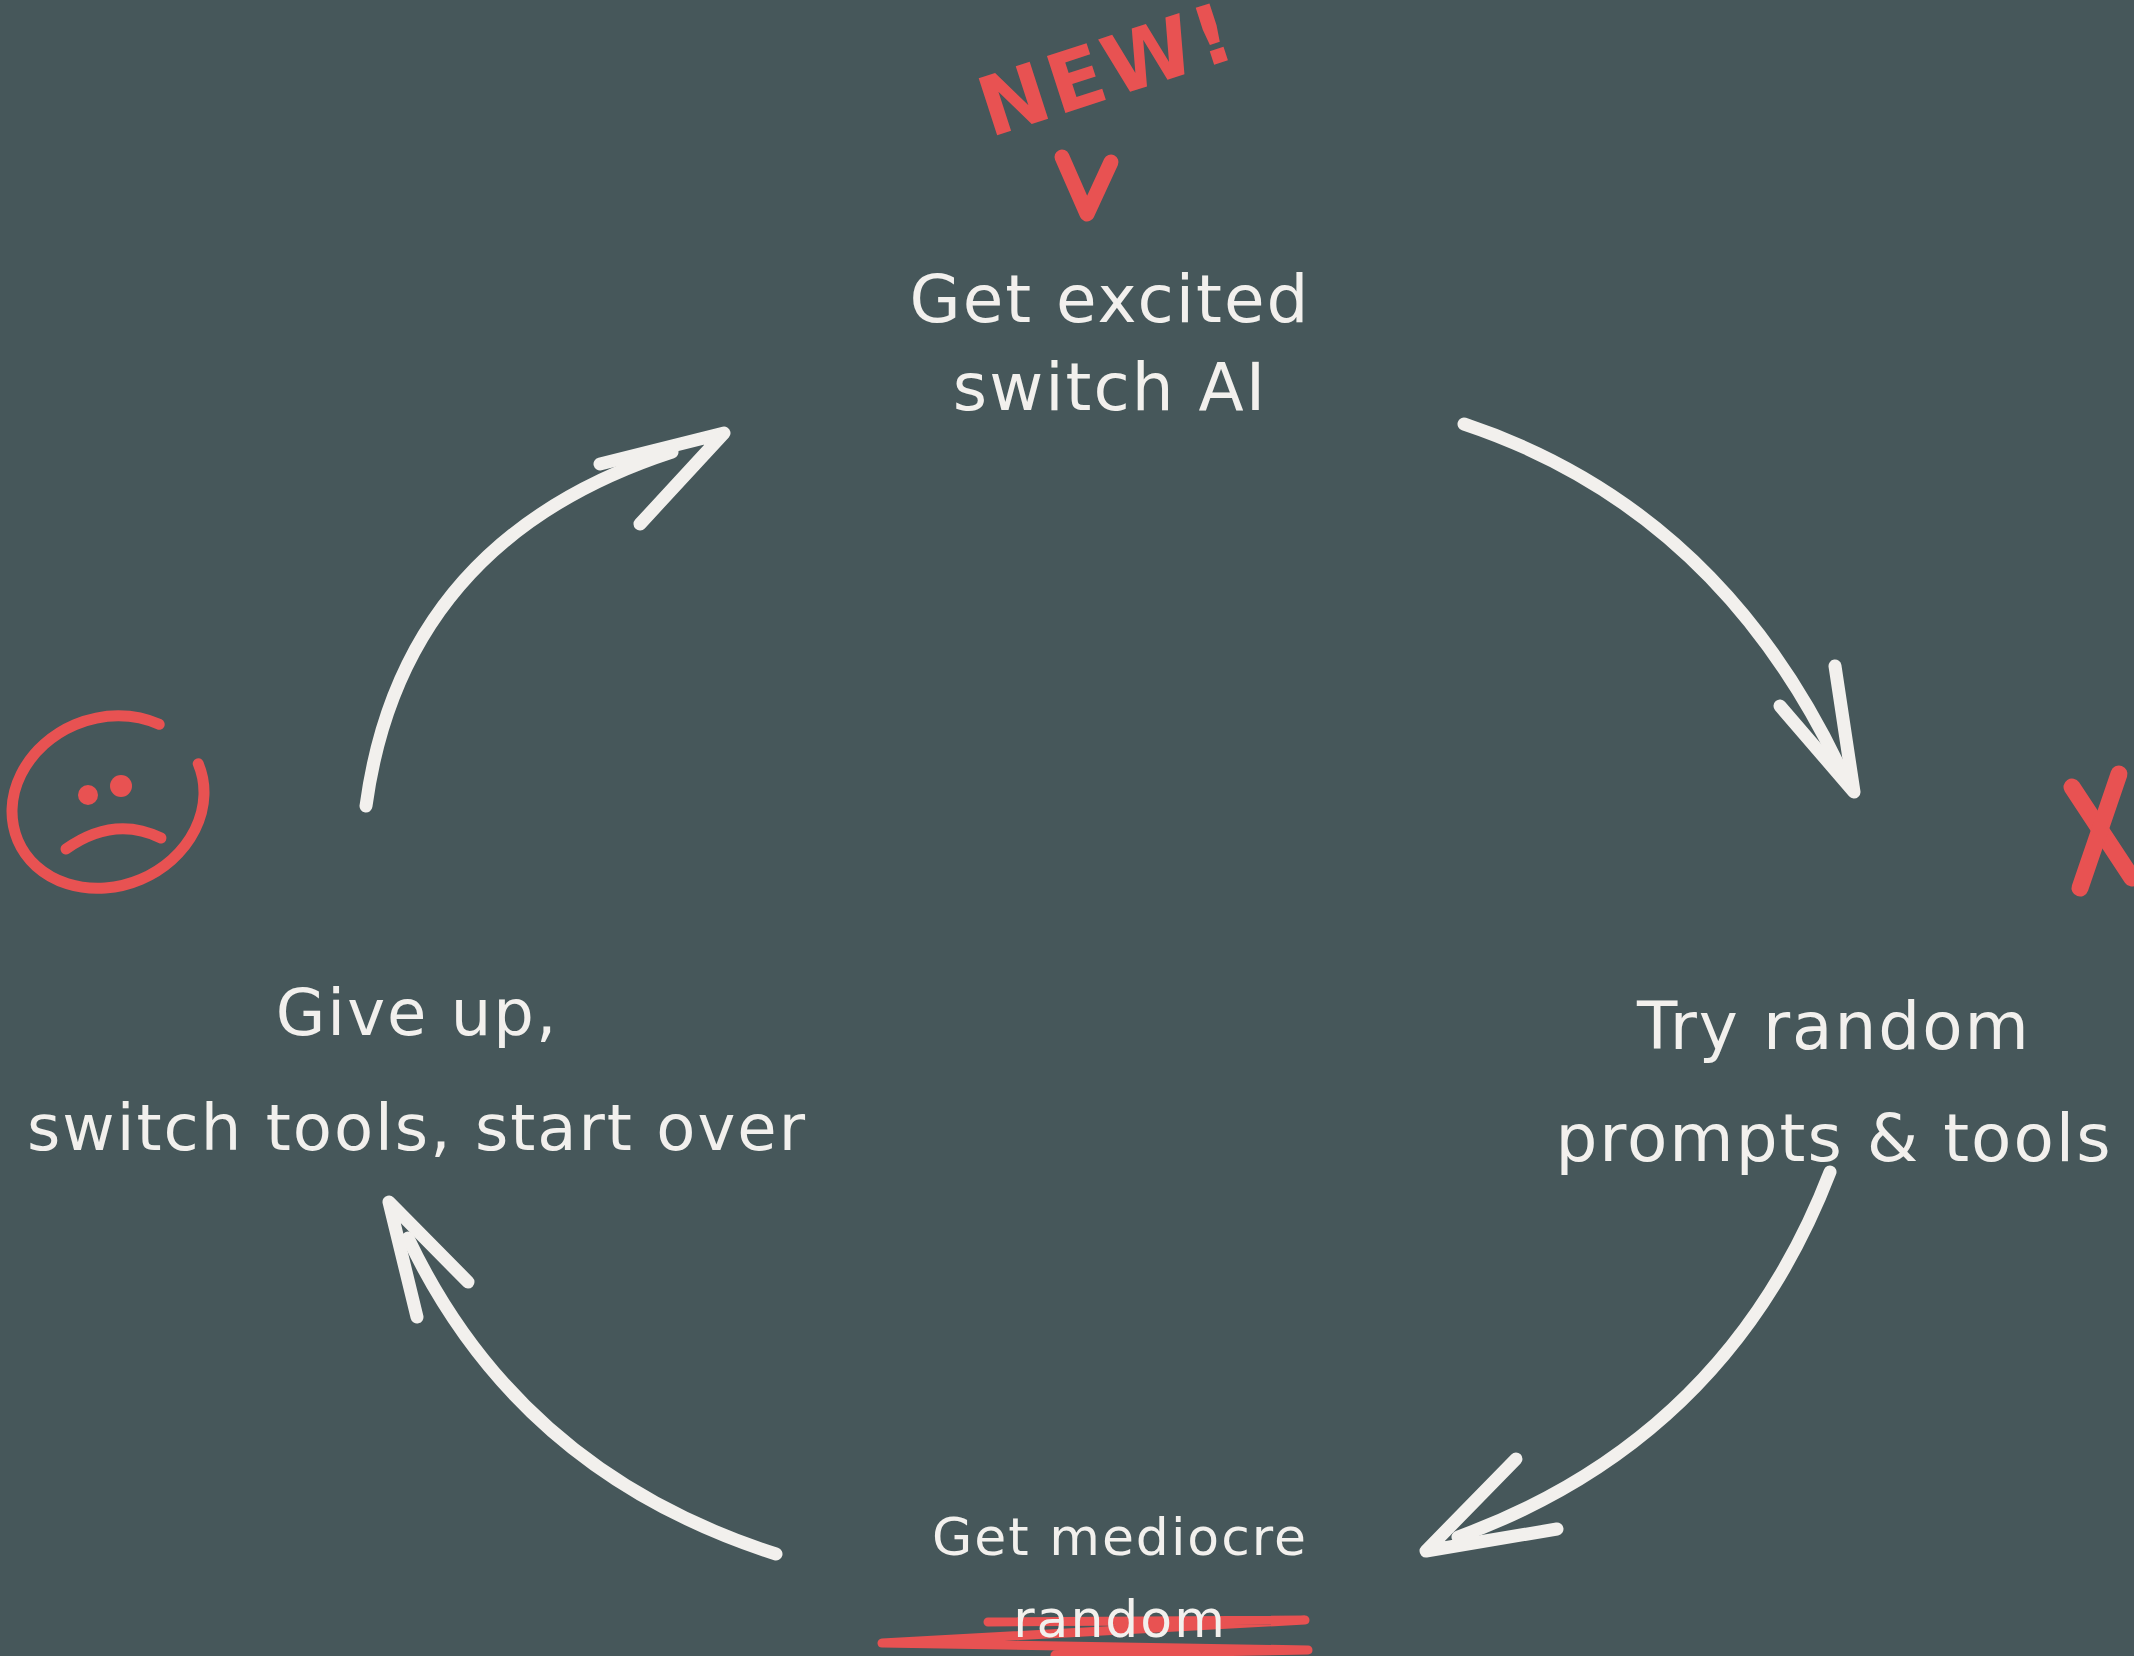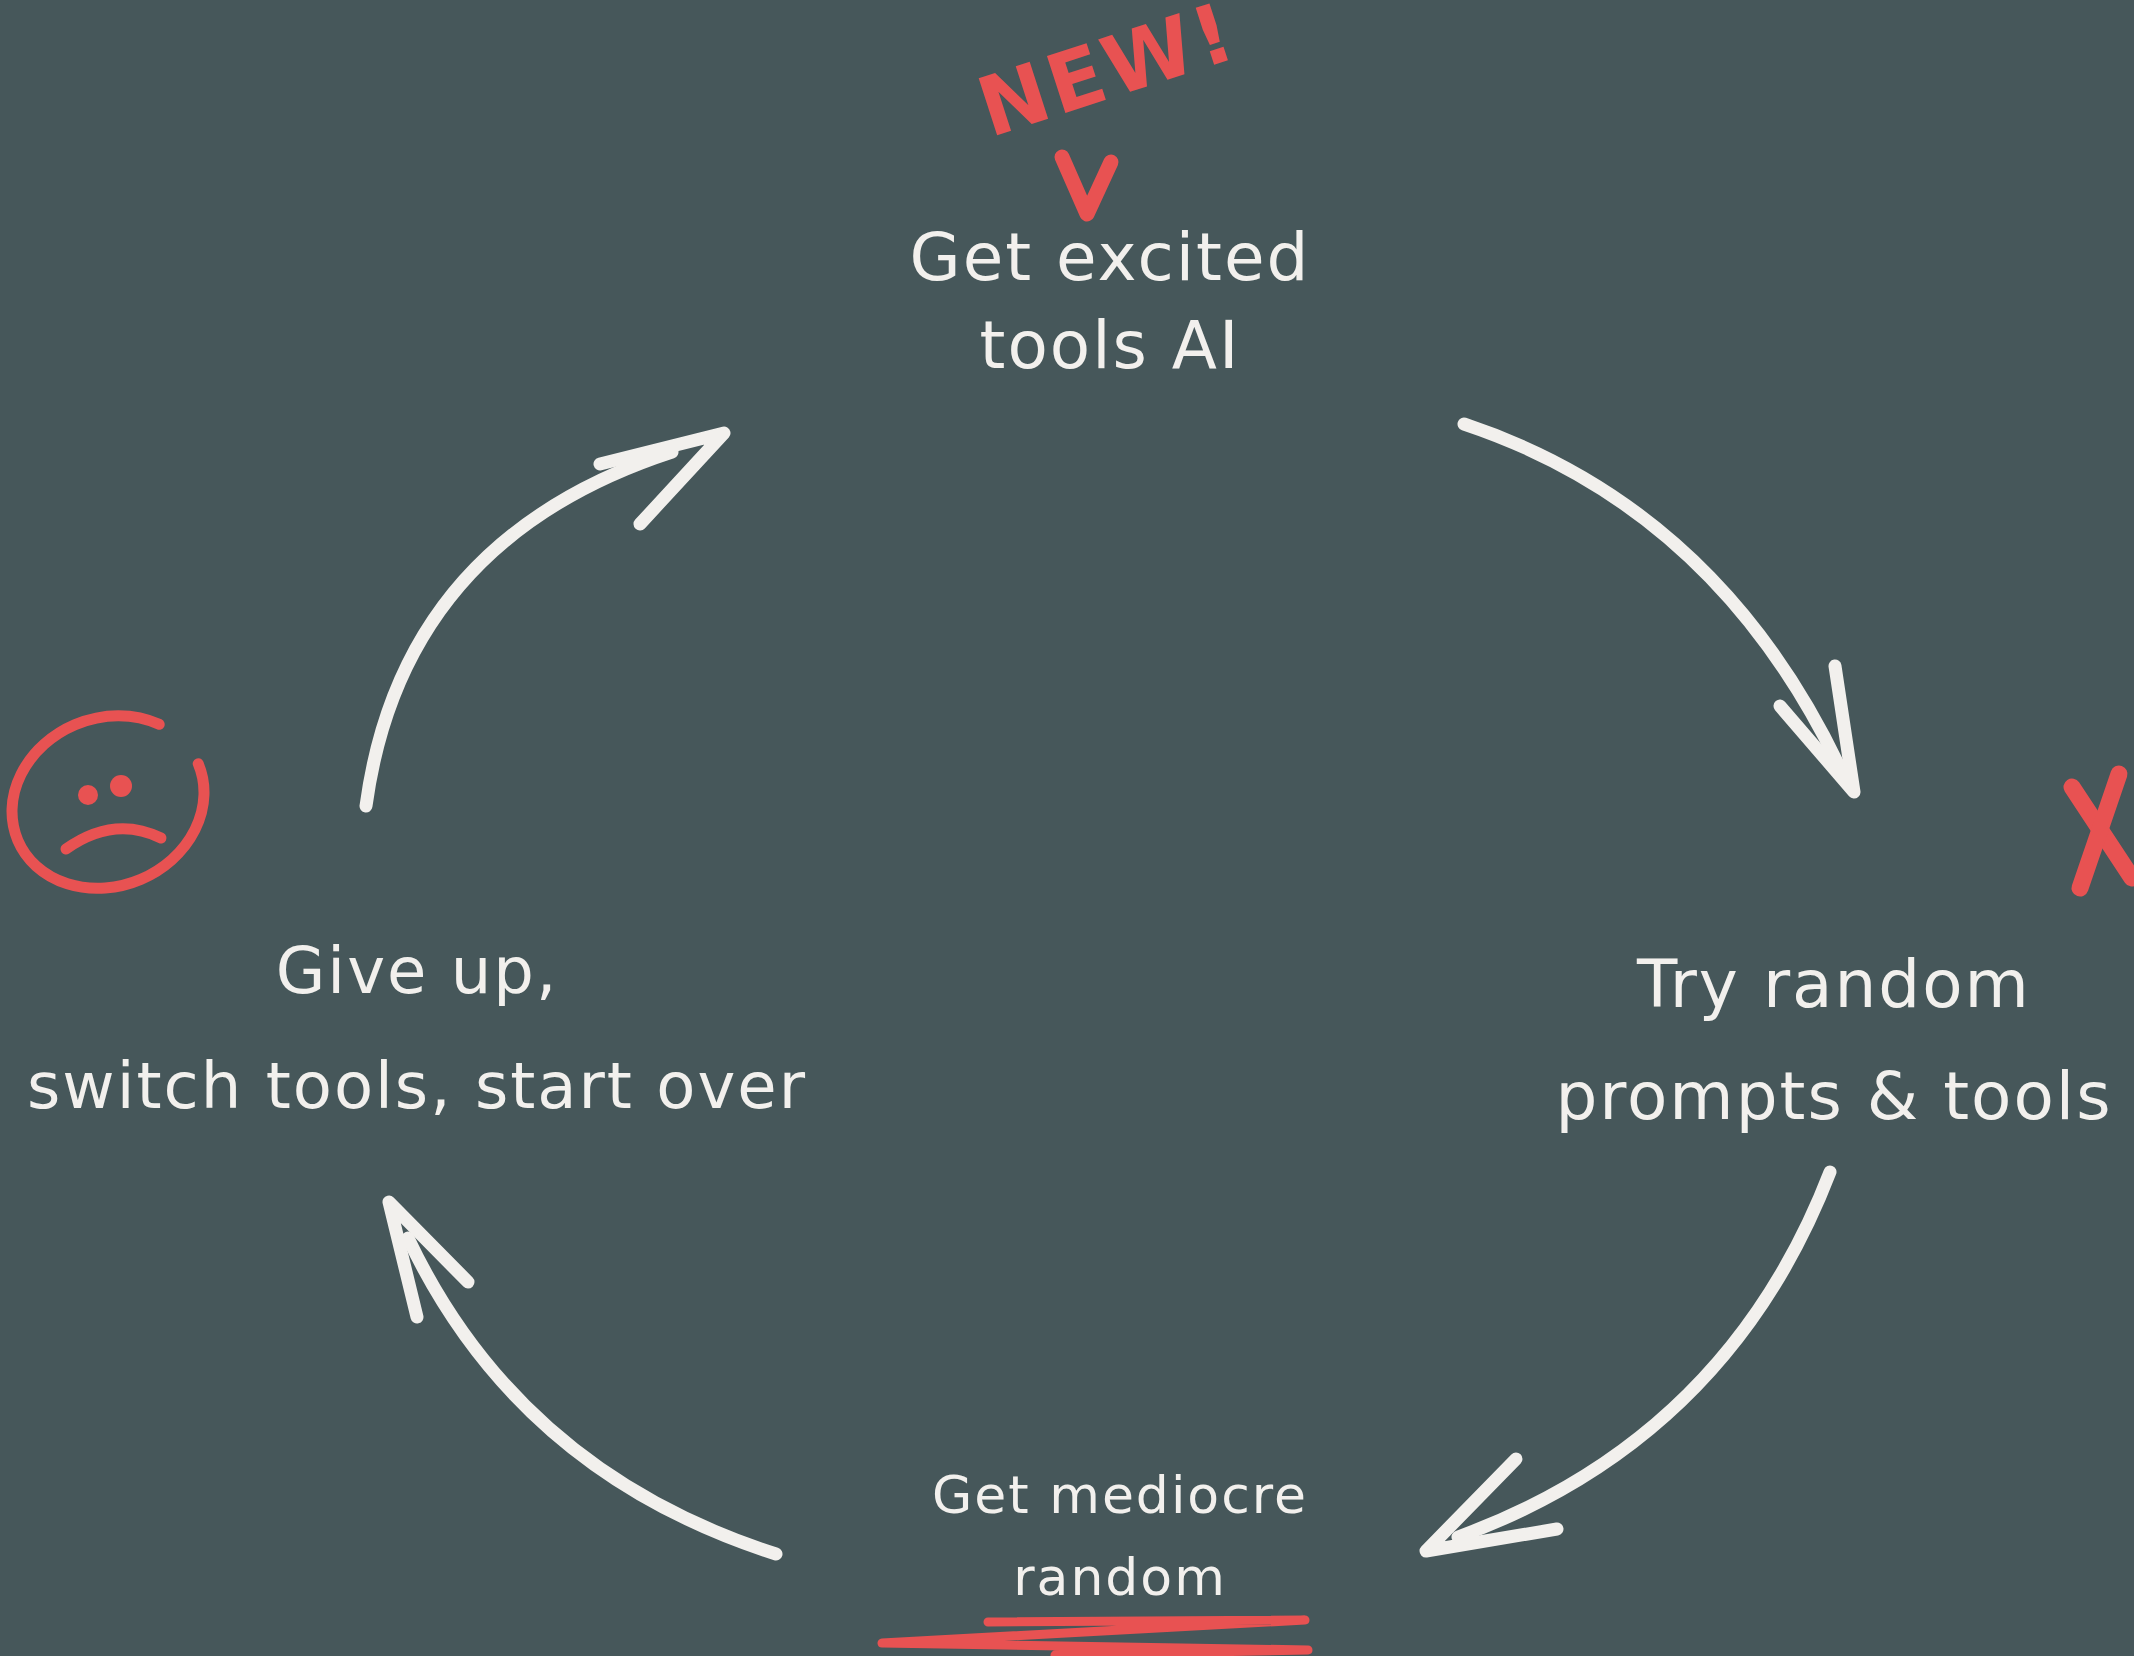--- a/index.html
+++ b/index.html
@@ -26,20 +26,21 @@
     inset: 0;
     width: 2134px;
     height: 1656px;
   }
   .stage {
     position: absolute;
     text-align: center;
     color: var(--ink);
     letter-spacing: 2px;
     white-space: nowrap;
+    margin-top: 42px;
   }
   .stage .line { display: block; }
   .stage-top    { left: 610px;  top: 214px;  width: 1000px; font-size: 66px; line-height: 88px; }
   .stage-right  { left: 1453px; top: 929px;  width: 762px;  font-size: 66px; line-height: 112px; }
   .stage-bottom { left: 820px;  top: 1454px; width: 600px;  font-size: 52px; line-height: 82px; }
   .stage-left   { left: -23px;  top: 914px;  width: 880px;  font-size: 64px; line-height: 115px; }
   .new-label {
     position: absolute;
     left: 962px;
     top: 22px;
@@ -109,21 +110,21 @@
       <path class="accent-stroke" stroke-width="11" d="M 66 849 Q 114 815 161 838"></path>
     </g>
 
     <path class="accent-stroke" stroke-width="9" d="M 988 1622 L 1305 1620 L 882 1643 L 1308 1650 L 1055 1655"></path>
   </svg>
 
   <div class="new-label">NEW!</div>
 
   <div class="stage stage-top">
     <span class="line">Get excited</span>
-    <span class="line">tools AI</span>
+    <span class="line">switch AI</span>
   </div>
 
   <div class="stage stage-right">
     <span class="line">Try random</span>
     <span class="line">prompts &amp; tools</span>
   </div>
 
   <div class="stage stage-bottom">
     <span class="line">Get mediocre</span>
     <span class="line">random</span>

